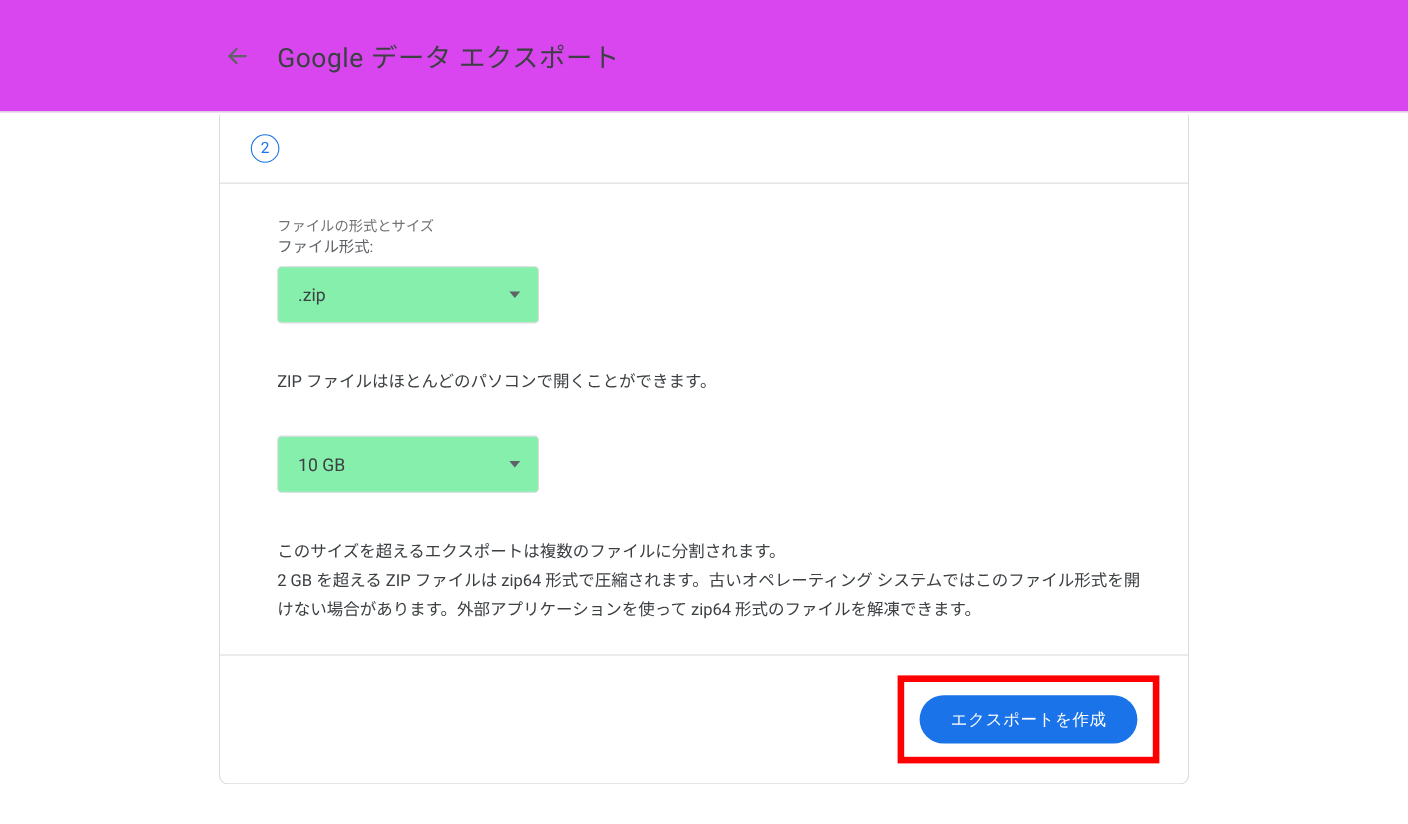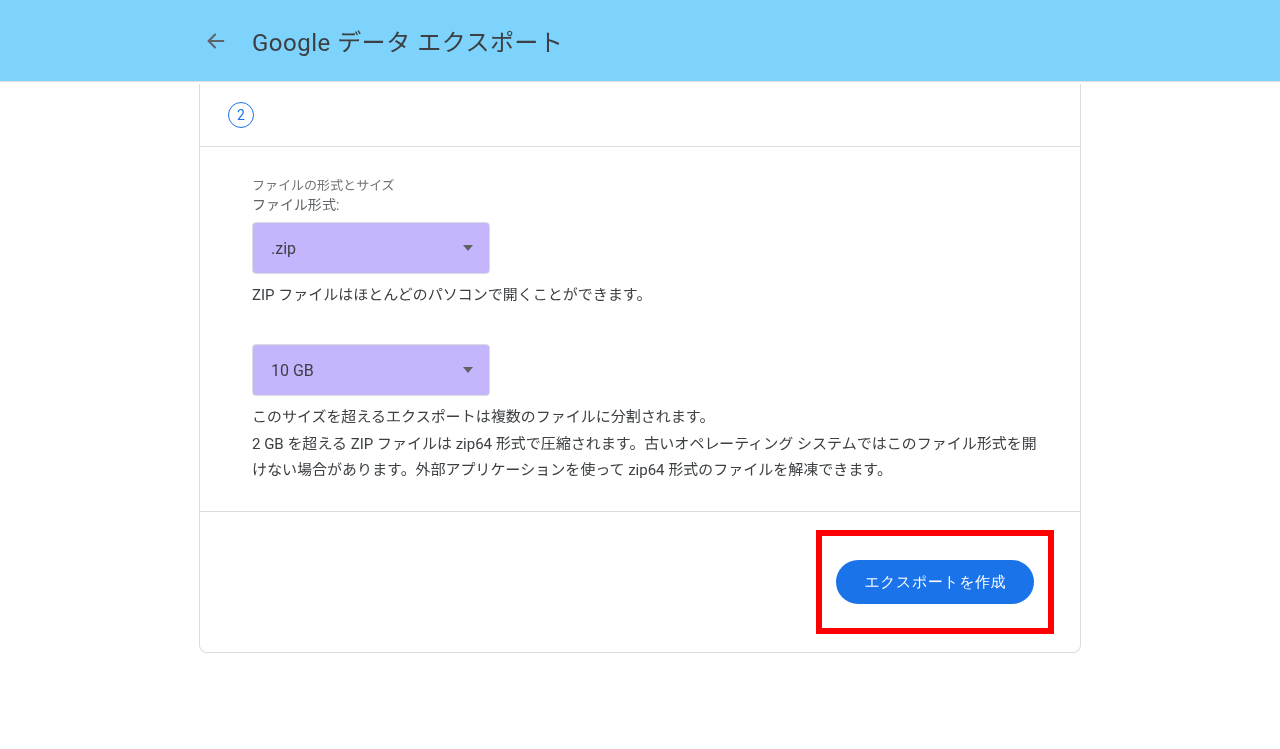--- a/index.html
+++ b/index.html
@@ -12,23 +12,23 @@
       background: #ffffff;
       color: #202124;
       width: 1280px;
       height: 749px;
       overflow: hidden;
     }
     .header {
       display: flex;
       align-items: center;
       padding: 0 16px 0 200px;
-      height: 82px;
+      height: 102px;
       border-bottom: 1px solid #dadce0;
-      background: #7dd3fc;
+      background: #d946ef;
     }
     .back-btn {
       width: 32px;
       height: 32px;
       display: flex;
       align-items: center;
       justify-content: center;
       border: none;
       background: transparent;
       cursor: pointer;
@@ -93,22 +93,22 @@
     .select {
       position: relative;
       width: 238px;
       height: 52px;
       border: 1px solid #dadce0;
       border-radius: 4px;
       display: flex;
       align-items: center;
       padding: 0 18px;
       cursor: pointer;
-      background: #c4b5fd;
-      margin-bottom: 8px;
+      background: #86efac;
+      margin-bottom: 40px;
     }
     .select-value {
       font-size: 16px;
       color: #3c4043;
     }
     .select-caret {
       position: absolute;
       right: 16px;
       width: 0;
       height: 0;
@@ -126,21 +126,21 @@
       margin-bottom: 4px;
     }
     .card-footer {
       border-top: 1px solid #dadce0;
       padding: 18px 26px 18px 26px;
       display: flex;
       justify-content: flex-end;
     }
     .highlight-box {
       border: 6px solid #ff0000;
-      padding: 24px 14px;
+      padding: 12px 14px;
       display: inline-block;
     }
     .primary-btn {
       background: #1a73e8;
       color: #fff;
       border: none;
       border-radius: 24px;
       height: 44px;
       padding: 0 28px;
       font-size: 15px;

